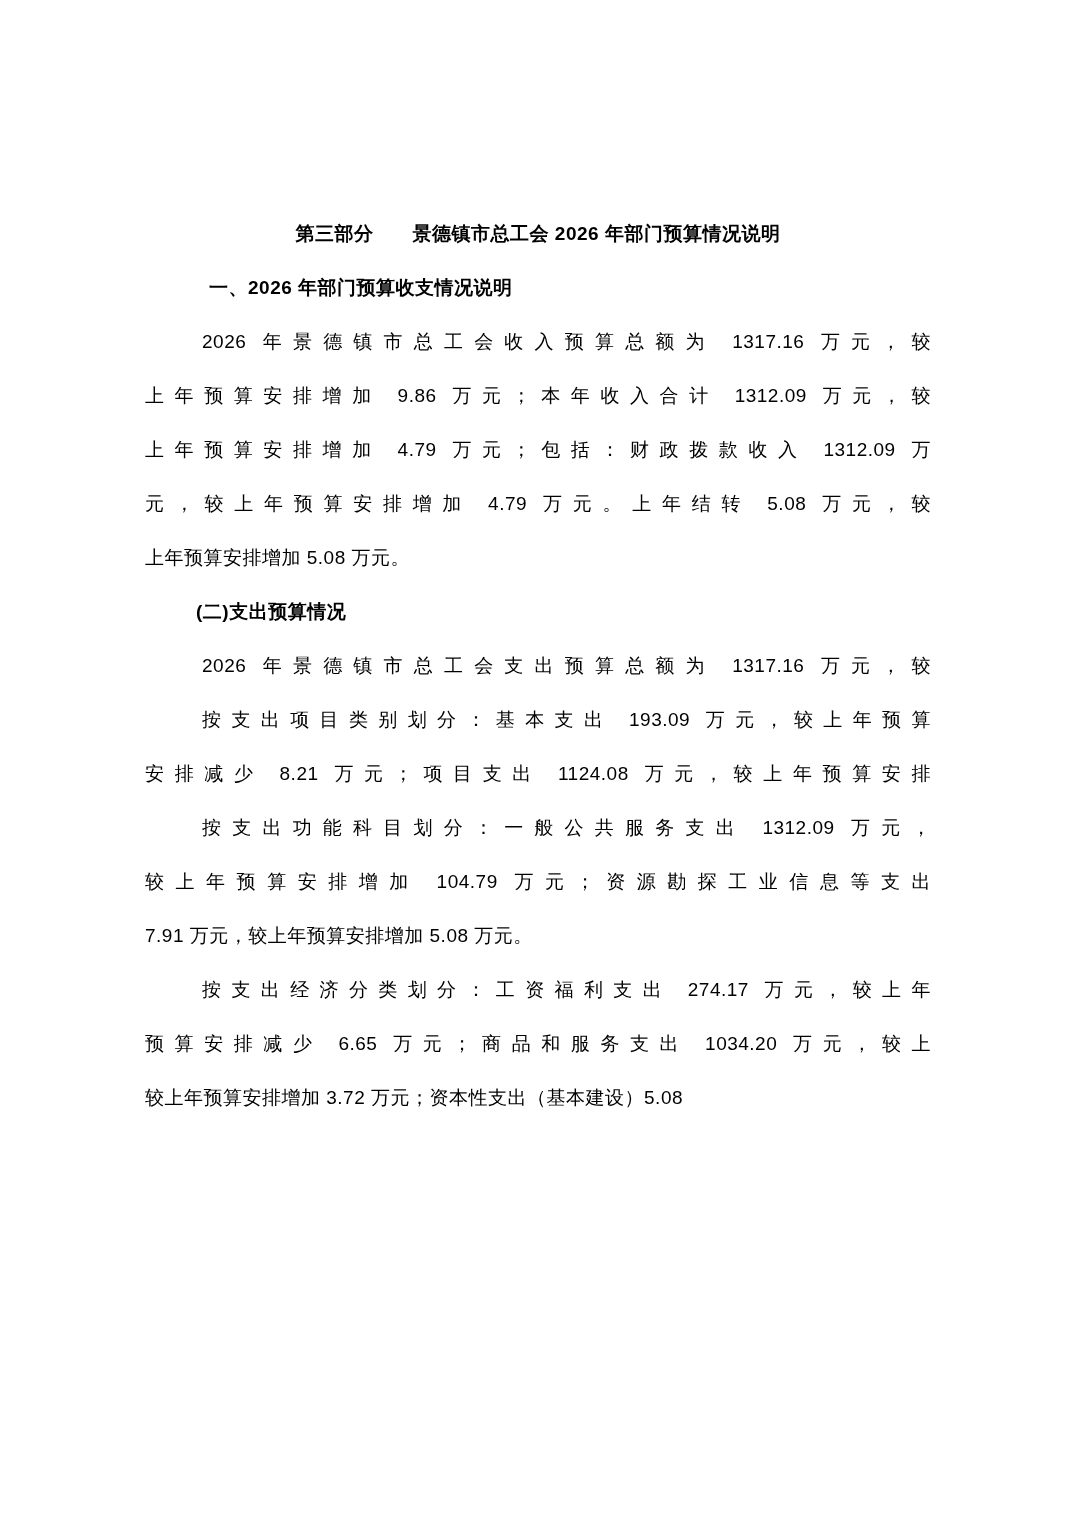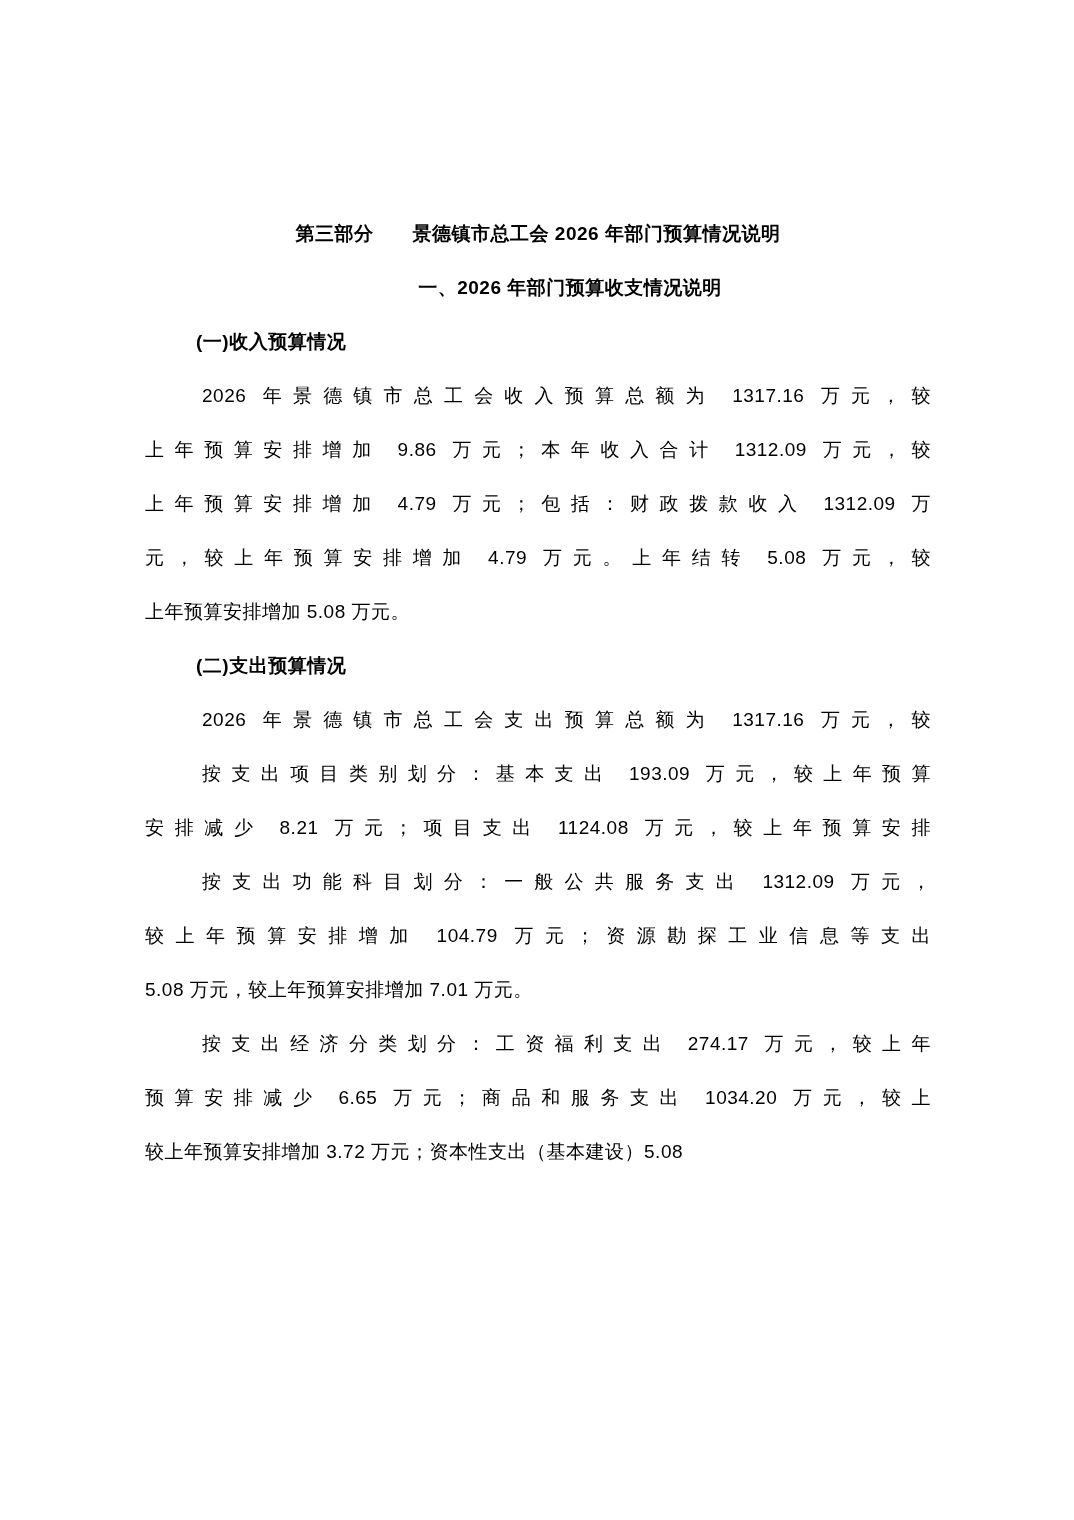--- a/index.html
+++ b/index.html
@@ -35,48 +35,46 @@
     text-align-last: justify;
   }
   .title {
     text-align: center;
     font-weight: bold;
     white-space: nowrap;
   }
   .h1 {
     font-weight: bold;
     text-indent: 64px;
-    text-align: center;
   }
   .h2 {
     font-weight: bold;
     text-indent: 51px;
   }
   .body.first {
     text-indent: 57px;
   }
 </style>
 </head>
 <body>
 
 <div class="page">
   <div class="content">
     <div class="line title">第三部分　　景德镇市总工会 2026 年部门预算情况说明</div>
 
   <div class="line h1">一、2026 年部门预算收支情况说明</div>
-      <div class="line h2">(一)收入预算情况</div>
       <div class="line body first justify">2026 年景德镇市总工会收入预算总额为 1317.16 万元，较</div>
       <div class="line body justify">上年预算安排增加 9.86 万元；本年收入合计 1312.09 万元，较</div>
       <div class="line body justify">上年预算安排增加 4.79 万元；包括：财政拨款收入 1312.09 万</div>
       <div class="line body justify">元，较上年预算安排增加 4.79 万元。上年结转 5.08 万元，较</div>
       <div class="line body">上年预算安排增加 5.08 万元。</div>
       <div class="line h2">(二)支出预算情况</div>
       <div class="line body first justify">2026 年景德镇市总工会支出预算总额为 1317.16 万元，较</div>
       <div class="line body first justify">按支出项目类别划分：基本支出 193.09 万元，较上年预算</div>
       <div class="line body justify">安排减少 8.21 万元；项目支出 1124.08 万元，较上年预算安排</div>
       <div class="line body first justify">按支出功能科目划分：一般公共服务支出 1312.09 万元，</div>
       <div class="line body justify">较上年预算安排增加 104.79 万元；资源勘探工业信息等支出</div>
-      <div class="line body">5.08 万元，较上年预算安排增加 7.01 万元。</div>
+      <div class="line body">7.91 万元，较上年预算安排增加 5.08 万元。</div>
       <div class="line body first justify">按支出经济分类划分：工资福利支出 274.17 万元，较上年</div>
       <div class="line body justify">预算安排减少 6.65 万元；商品和服务支出 1034.20 万元，较上</div>
       <div class="line body">较上年预算安排增加 3.72 万元；资本性支出（基本建设）5.08</div>
     </div>
 </div>
 
 </body></html>

